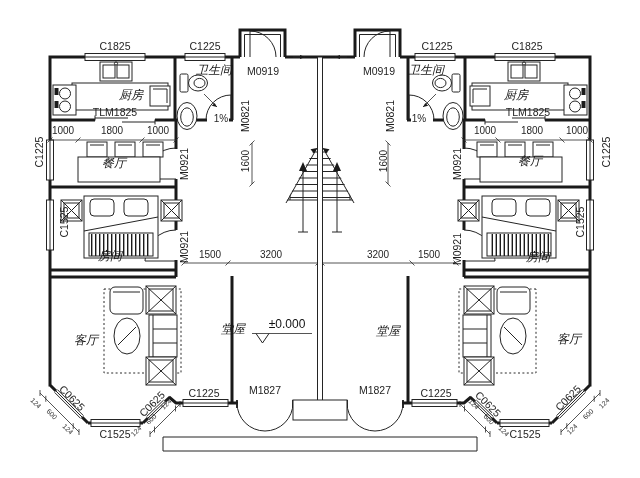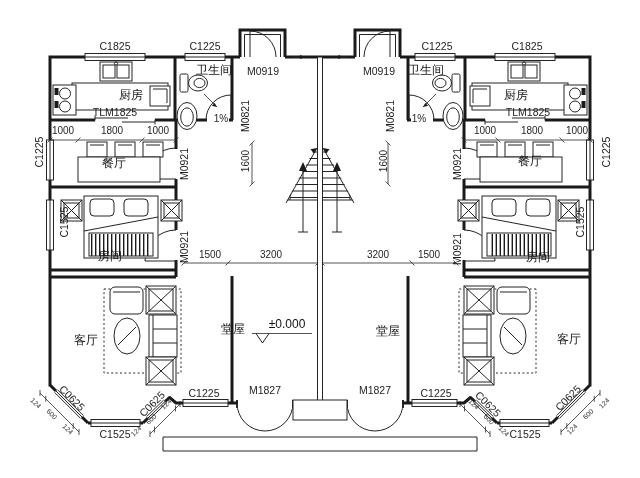--- a/index.html
+++ b/index.html
@@ -1,21 +1,21 @@
 <!DOCTYPE html>
 <html><head>
 <meta charset="utf-8">
 <style>
   html,body{margin:0;padding:0;background:#fff;}
   #plan{position:relative;width:624px;height:478px;background:#fff;overflow:hidden;
         font-family:"Liberation Sans",sans-serif;padding-left:32px;}
   #plan svg{position:absolute;left:0;top:0;}
   .lbl{position:absolute;transform:translate(-50%,-50%);font-size:10.5px;color:#1e1e1e;
        white-space:nowrap;line-height:1;}
-  .cn{font-size:12px;color:#151515;}
+  .cn{font-size:12px;color:#151515;font-style:italic;}
   .v{transform:translate(-50%,-50%) rotate(-90deg);}
   .r45{transform:translate(-50%,-50%) rotate(45deg);}
   .rn45{transform:translate(-50%,-50%) rotate(-45deg);}
   .dim{font-size:10px;color:#262626;}
   .dimv{font-size:10px;color:#262626;transform:translate(-50%,-50%) rotate(-90deg);}
   .tiny{font-size:7px;color:#333;}
   .elev{font-size:12px;color:#111;}
   .wm{position:absolute;left:168px;top:194px;font-size:72px;line-height:1.05;
       font-family:"DejaVu Serif",serif;font-weight:400;letter-spacing:1px;opacity:.88;}
   

